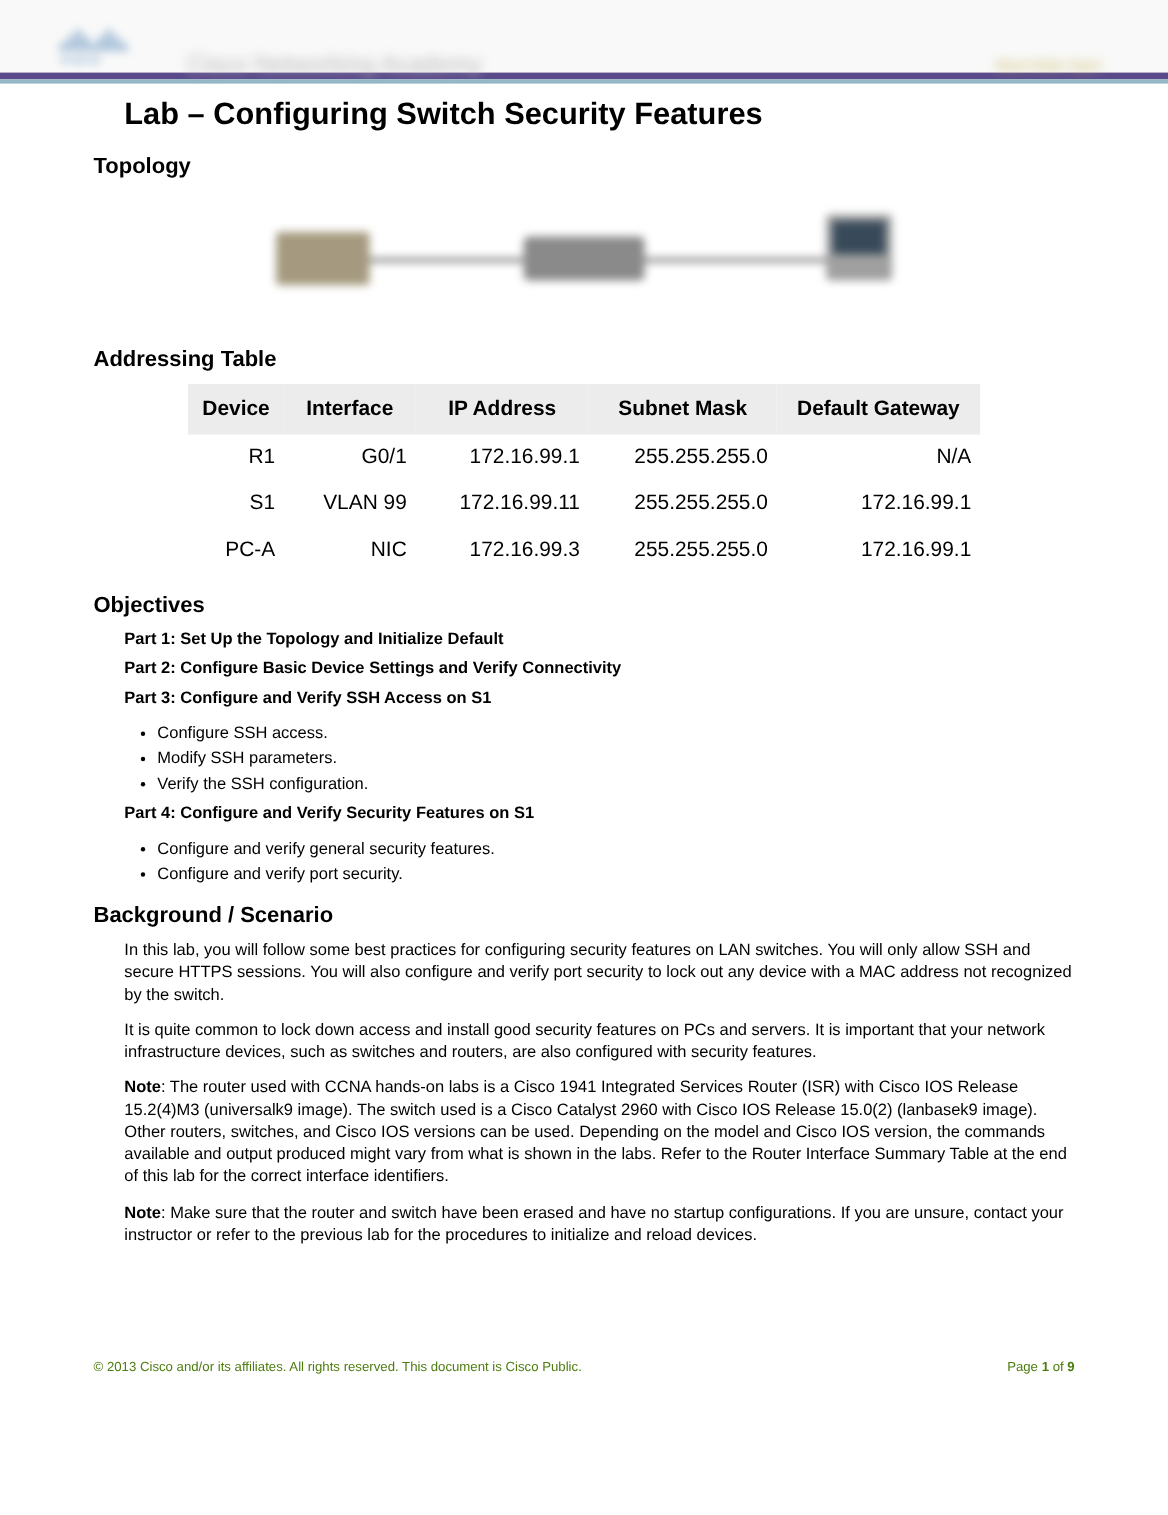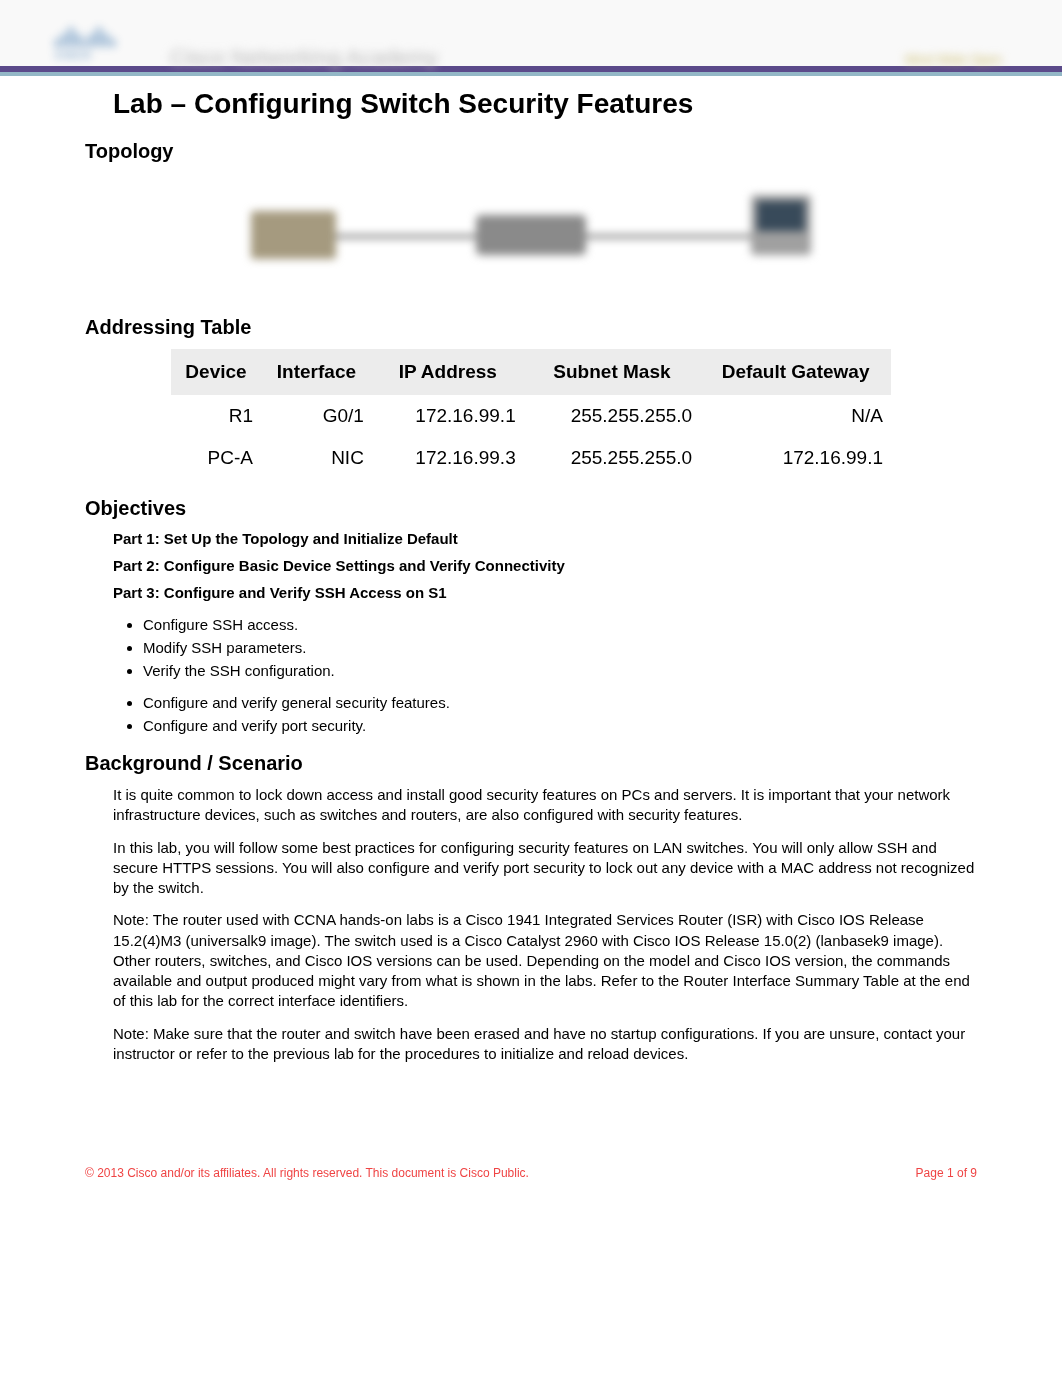--- a/index.html
+++ b/index.html
@@ -132,27 +132,27 @@
       margin: 15px 0 8px 58px;
       font-size: 15px;
     }
     ul.bullets li { margin: 6px 0; }
 
     .bg-para {
       font-size: 15px;
       margin: 8px 0 12px 28px;
       line-height: 1.35;
     }
-    .bold { font-weight: normal; }
+    .bold { font-weight: bold; }
 
     .footer {
       position: relative;
       padding: 50px 85px 20px 85px;
       font-size: 12px;
-      color: #ef4444;
+      color: #4d7c0f;
     }
     .footer .copyright { float: left; }
     .footer .page { float: right; }
     .footer::after { content:""; display:block; clear:both; }
   </style>
 </head>
 <body>
 
 <div class="header-bar">
   <div class="cisco-logo">
@@ -205,48 +205,56 @@
     </thead>
     <tbody>
       <tr class="row">
         <td>R1</td>
         <td>G0/1</td>
         <td>172.16.99.1</td>
         <td>255.255.255.0</td>
         <td>N/A</td>
       </tr>
       <tr class="row">
+        <td>S1</td>
+        <td>VLAN 99</td>
+        <td>172.16.99.11</td>
+        <td>255.255.255.0</td>
+        <td>172.16.99.1</td>
+      </tr>
+      <tr class="row">
         <td>PC-A</td>
         <td>NIC</td>
         <td>172.16.99.3</td>
         <td>255.255.255.0</td>
         <td>172.16.99.1</td>
       </tr>
     </tbody>
   </table>
 
   <h2 class="section">Objectives</h2>
 
   <div class="obj-part">Part 1: Set Up the Topology and Initialize Default</div>
   <div class="obj-part">Part 2: Configure Basic Device Settings and Verify Connectivity</div>
   <div class="obj-part">Part 3: Configure and Verify SSH Access on S1</div>
   <ul class="bullets">
     <li>Configure SSH access.</li>
     <li>Modify SSH parameters.</li>
     <li>Verify the SSH configuration.</li>
   </ul>
+  <div class="obj-part">Part 4: Configure and Verify Security Features on S1</div>
   <ul class="bullets">
     <li>Configure and verify general security features.</li>
     <li>Configure and verify port security.</li>
   </ul>
 
   <h2 class="section">Background / Scenario</h2>
 
+  <p class="bg-para">In this lab, you will follow some best practices for configuring security features on LAN switches. You will only allow SSH and secure HTTPS sessions. You will also configure and verify port security to lock out any device with a MAC address not recognized by the switch.</p>
   <p class="bg-para">It is quite common to lock down access and install good security features on PCs and servers. It is important that your network infrastructure devices, such as switches and routers, are also configured with security features.</p>
-  <p class="bg-para">In this lab, you will follow some best practices for configuring security features on LAN switches. You will only allow SSH and secure HTTPS sessions. You will also configure and verify port security to lock out any device with a MAC address not recognized by the switch.</p>
   <p class="bg-para">
     <span class="bold">Note</span><span>: The router used with CCNA hands-on labs is a Cisco 1941 Integrated Services Router (ISR) with Cisco IOS Release 15.2(4)M3 (universalk9 image). The switch used is a Cisco Catalyst 2960 with Cisco IOS Release 15.0(2) (lanbasek9 image). Other routers, switches, and Cisco IOS versions can be used. Depending on the model and Cisco IOS version, the commands available and output produced might vary from what is shown in the labs. Refer to the Router Interface Summary Table at the end of this lab for the correct interface identifiers.</span>
   </p>
   <p class="bg-para">
     <span class="bold">Note</span><span>: Make sure that the router and switch have been erased and have no startup configurations. If you are unsure, contact your instructor or refer to the previous lab for the procedures to initialize and reload devices.</span>
   </p>
 
 </div>
 
 <div class="footer">

